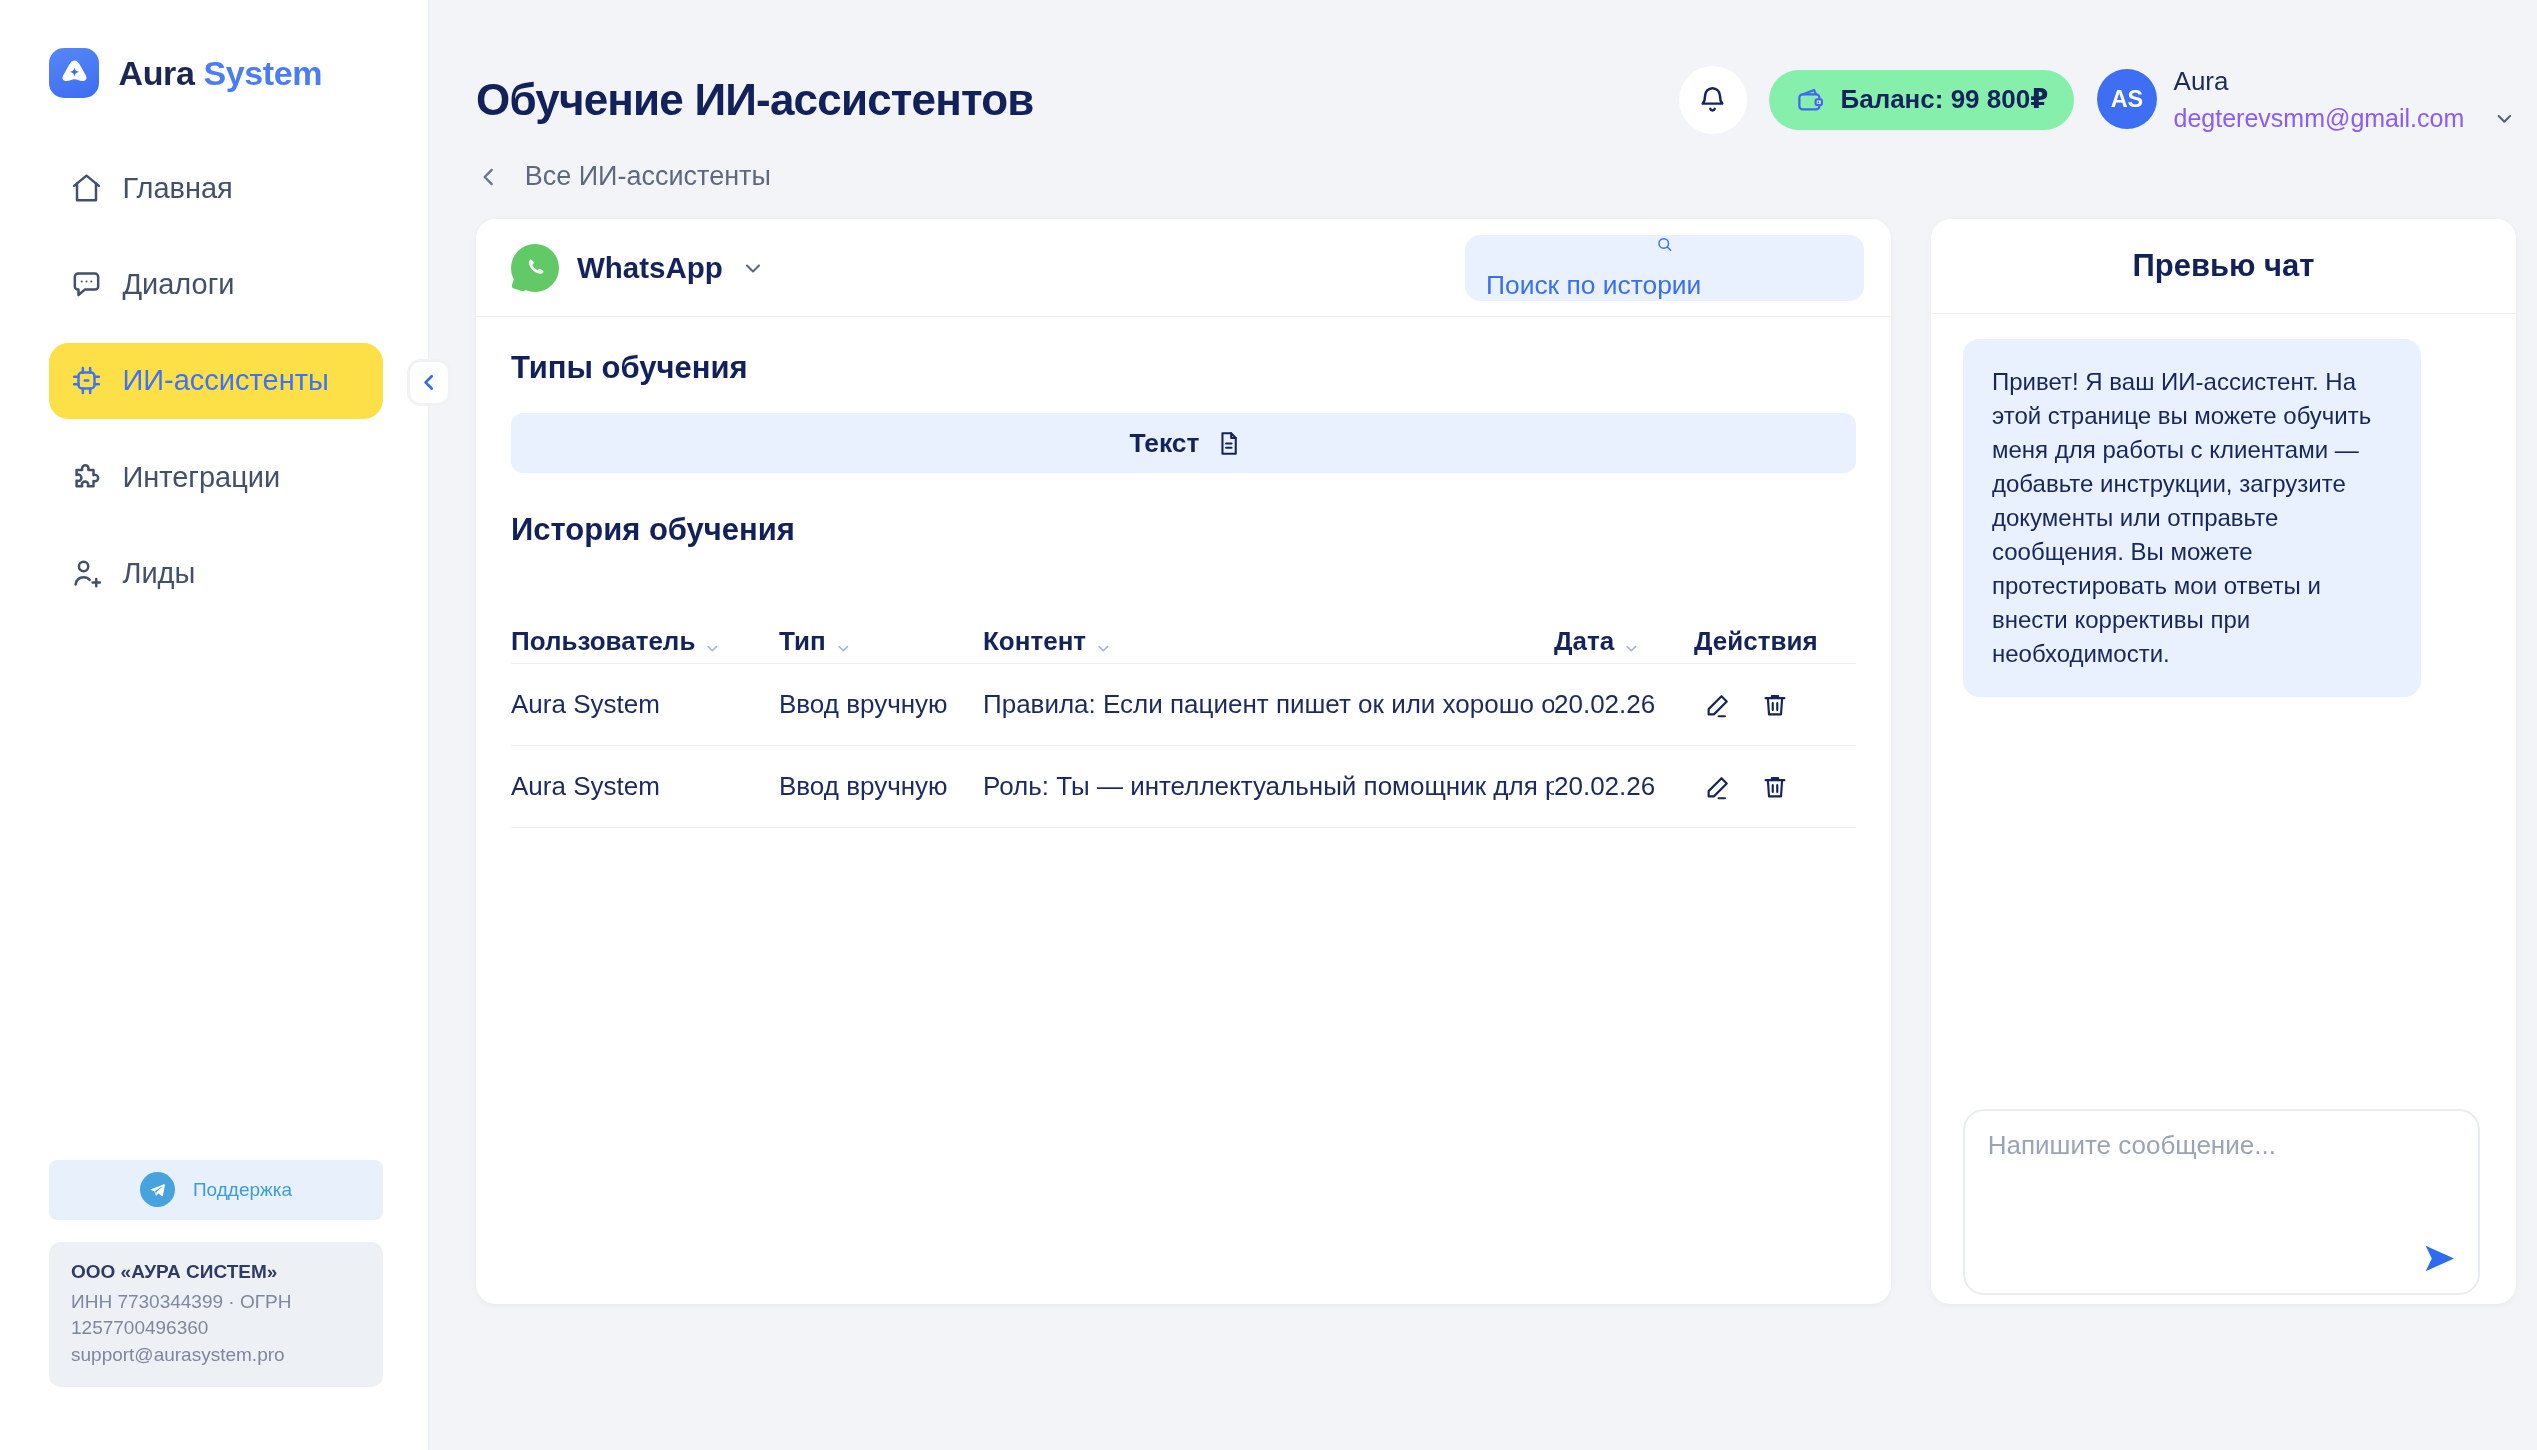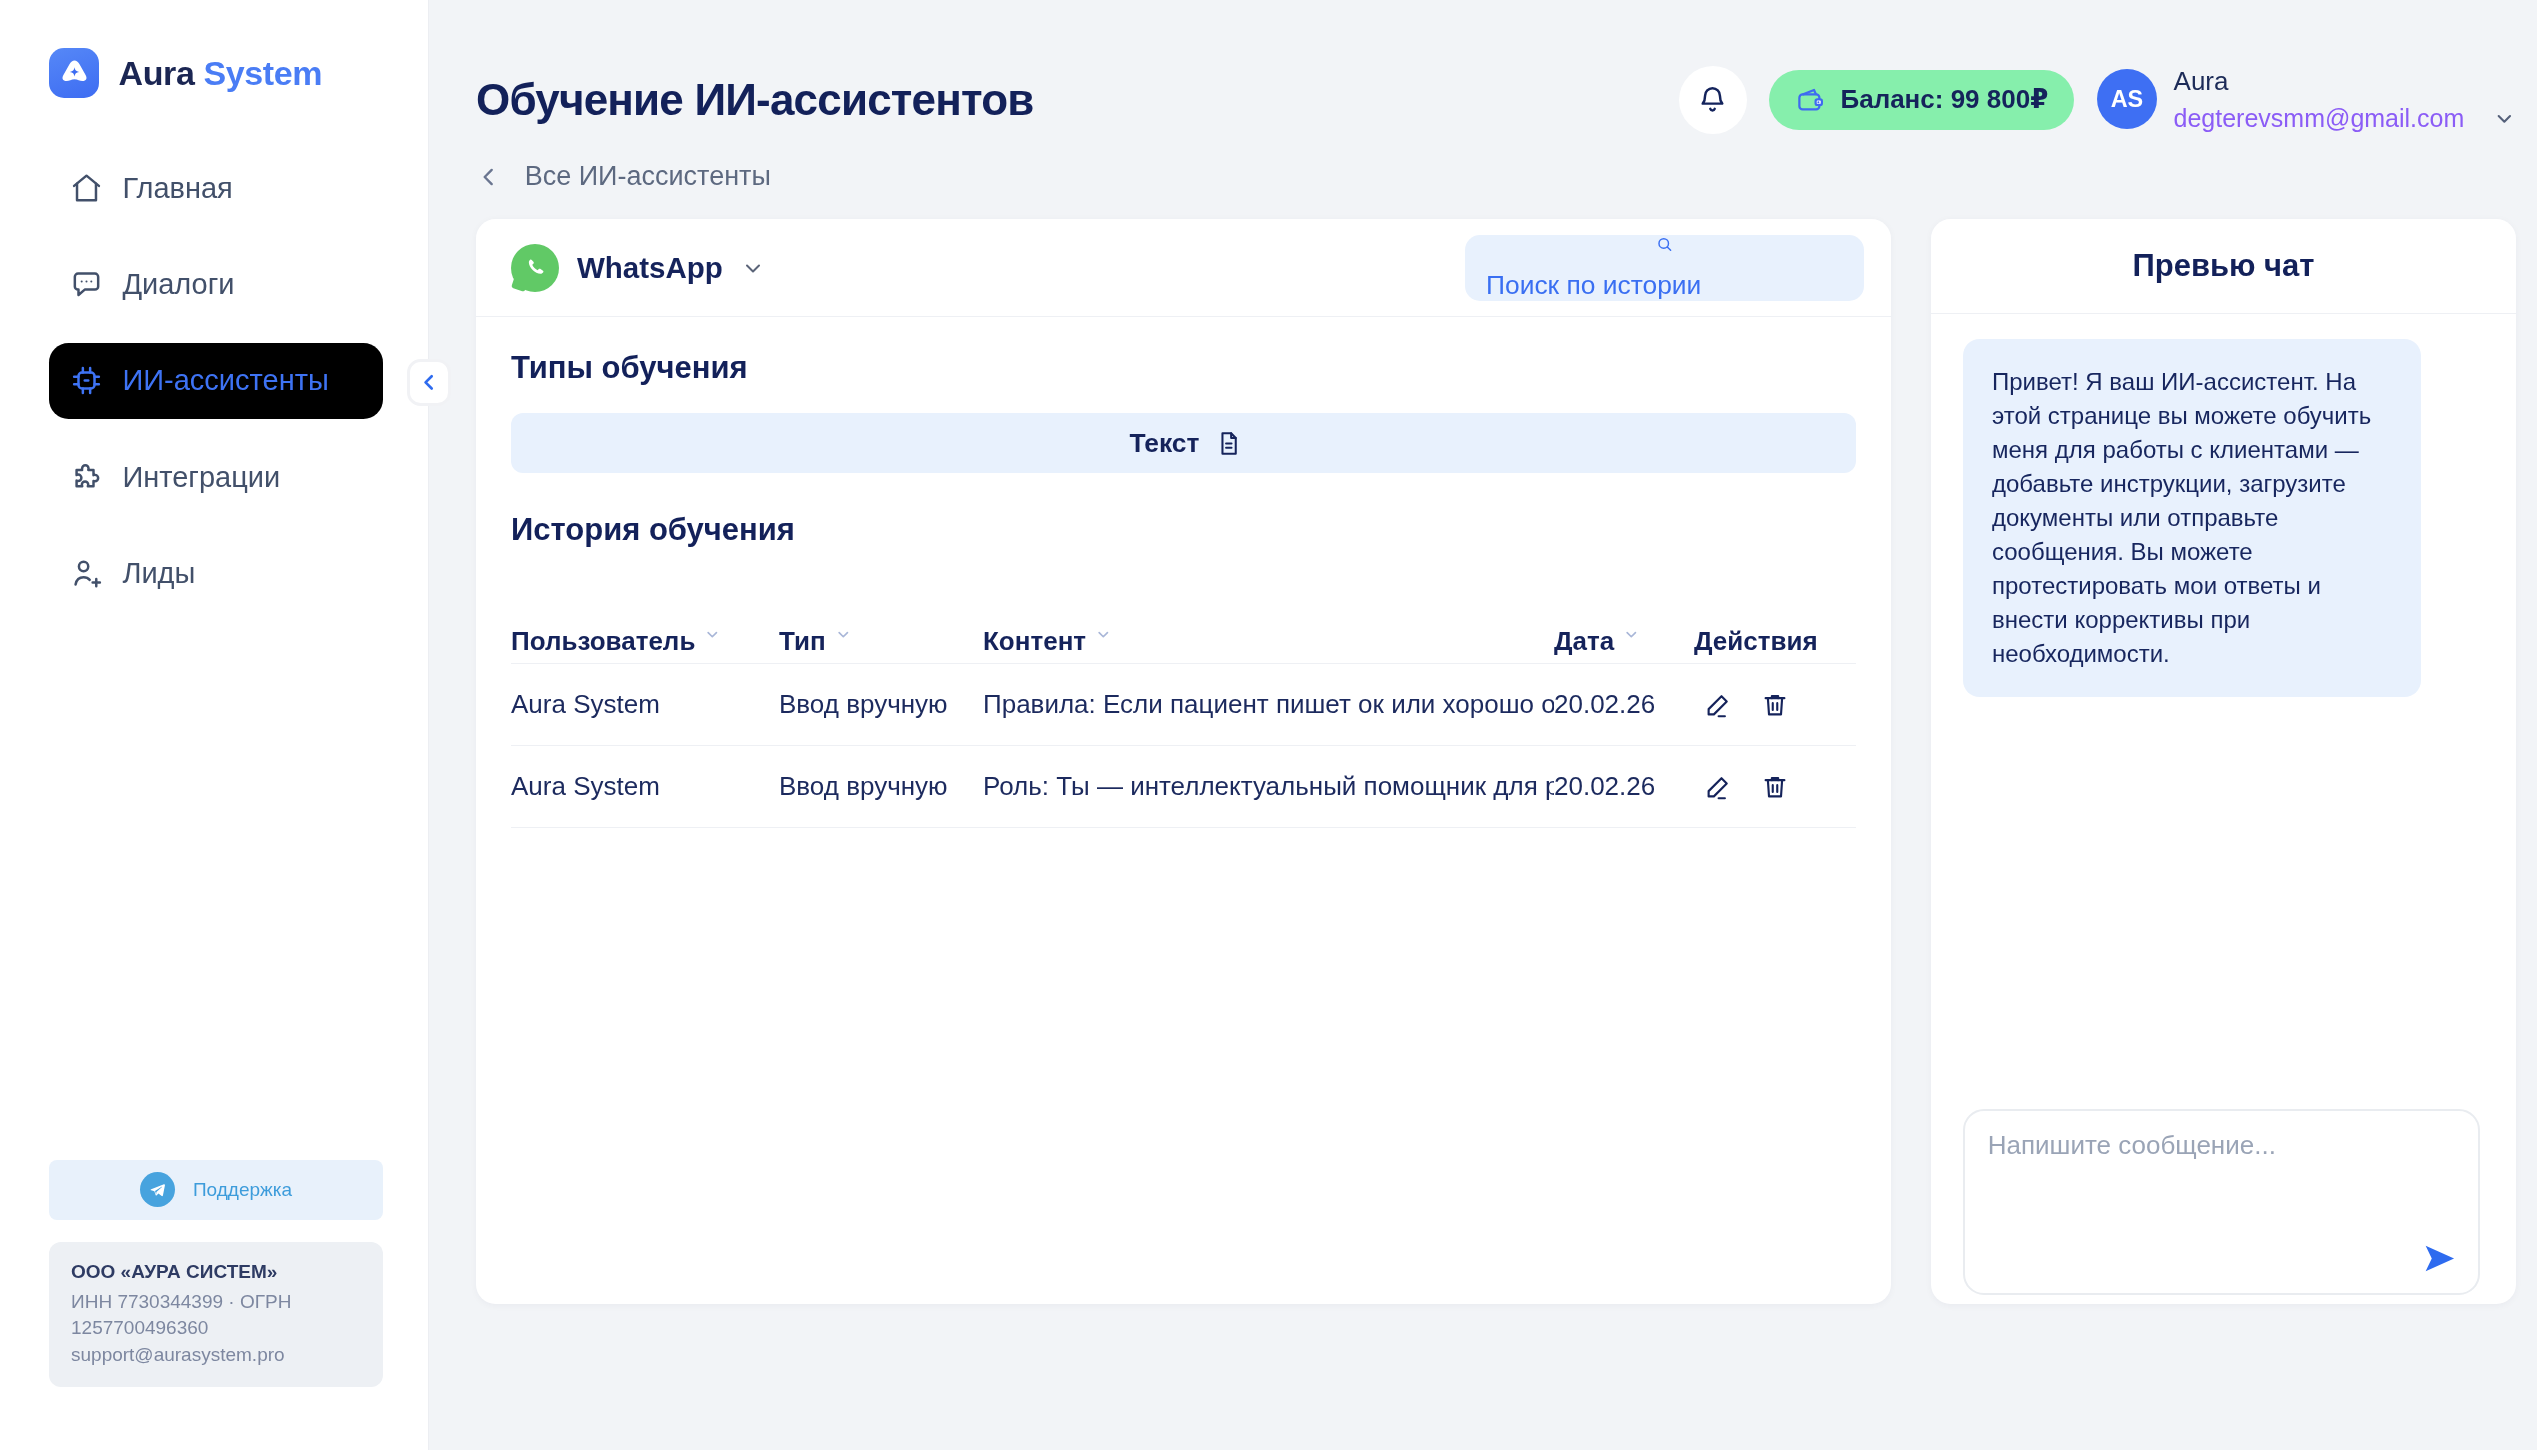--- a/index.html
+++ b/index.html
@@ -28,21 +28,21 @@
   .logo-text { font-size:34px; font-weight:700; color:#1b2653; letter-spacing:-0.4px; white-space:nowrap; }
   .logo-text .sys { color:#4a7df5; }
 
   .nav { margin-top:52px; display:flex; flex-direction:column; gap:20.4px; }
   .nav-item {
     height:76px; display:flex; align-items:center; gap:18px;
     padding:0 12px 0 20.4px; border-radius:19.6px;
     font-size:29px; color:#42506a; cursor:pointer; white-space:nowrap;
   }
   .nav-item svg { width:35px; height:35px; flex:none; }
-  .nav-item.active { background:#000000; color:#3e73f4; }
+  .nav-item.active { background:#fde047; color:#3e73f4; }
 
   .collapse-btn {
     position:absolute; left:407px; top:359px; width:44px; height:47px;
     background:#fff; border:3px solid #f1f2f5; border-radius:13.6px;
     display:flex; align-items:center; justify-content:center; z-index:9; cursor:pointer;
   }
 
   .support-btn {
     margin-top:auto; height:60px; border-radius:8px; background:#e8f1fb;
     display:flex; align-items:center; justify-content:center; gap:18px;
@@ -94,21 +94,21 @@
   .card-body { padding:33px 35px 0; display:flex; flex-direction:column; flex:1; }
   .h2 { font-size:31px; font-weight:700; color:#13215a; line-height:36px; }
   .text-btn { margin-top:27px; height:60px; min-height:60px; border-radius:12px; background:#e8f1fd;
     display:flex; align-items:center; justify-content:center; gap:15px;
     font-size:26.4px; font-weight:600; color:#15235b; cursor:pointer;padding-left:6px; }
   .h2.history { margin-top:39px; }
 
   .table { margin-top:71px; }
   .tr { display:grid; grid-template-columns:268px 204px 571px 140px 1fr; align-items:center; }
   .thead { height:45px; border-bottom:1.5px solid #eef0f4; font-size:26px; font-weight:700; color:#15235b; }
-  .th { display:flex; align-items:flex-start; gap:9px; cursor:pointer; }
+  .th { display:flex; align-items:flex-end; gap:9px; cursor:pointer; }
   .trow { height:82px; border-bottom:1.5px solid #eef0f4; font-size:26px; color:#1c2a5e; }
   .cell-content { white-space:nowrap; overflow:hidden; padding-right:22.7px; }
   .actions { display:flex; gap:27px; padding-left:9px; }
   .icon-btn { cursor:pointer; display:flex; }
 
   
   .panel { width:585px; height:1085px; background:#fff; border-radius:19.6px;
     box-shadow:0 1.5px 7.6px rgba(18,28,70,.04); display:flex; flex-direction:column; }
   .panel-head { height:95px; min-height:95px; display:flex; align-items:center; justify-content:center;
     font-size:31px; font-weight:700; color:#13215a; border-bottom:1.5px solid #eef0f4; }

